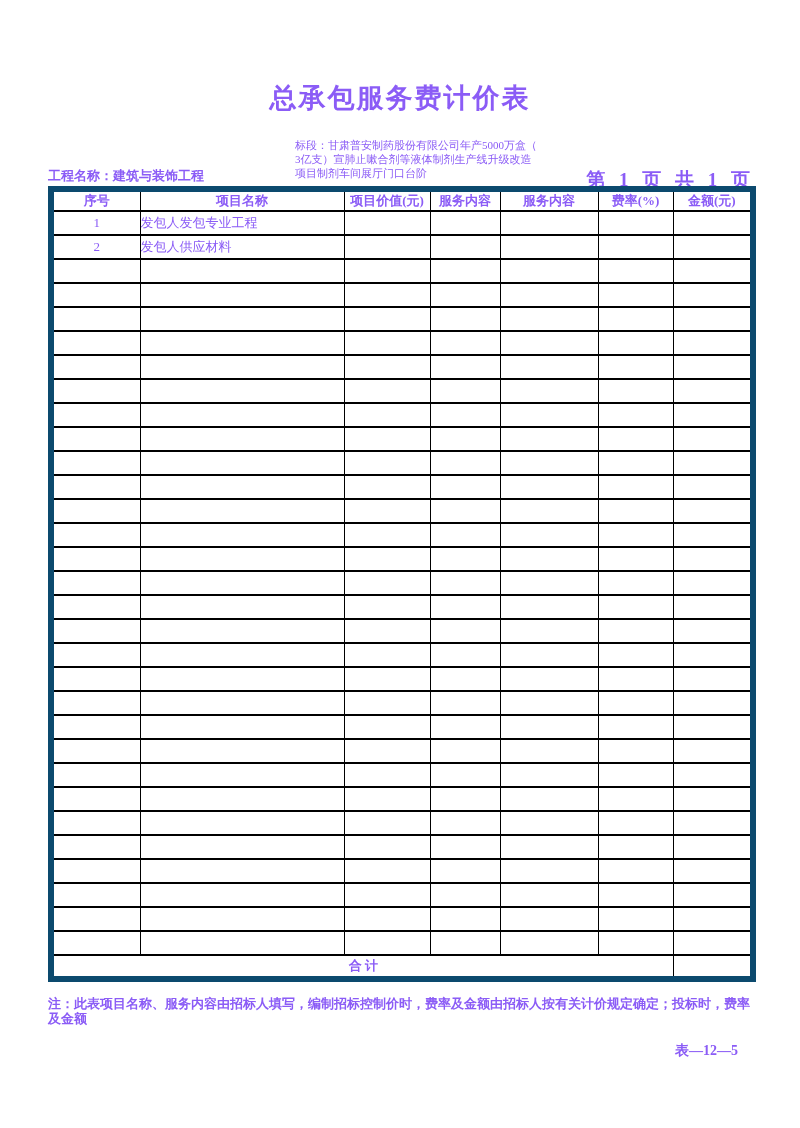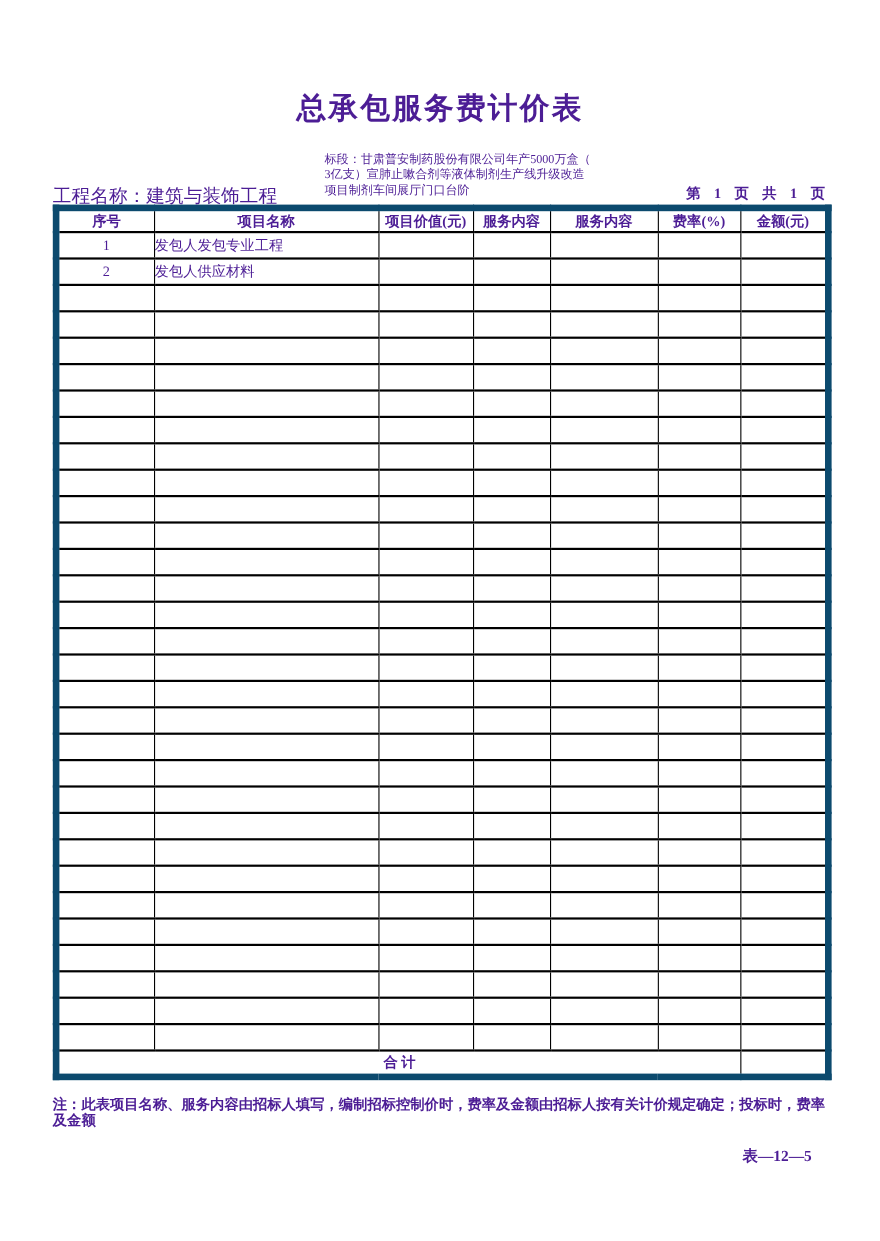--- a/index.html
+++ b/index.html
@@ -1,35 +1,35 @@
 <!DOCTYPE html>
 <html><head>
 <meta charset="utf-8">
 <style>
   html,body { margin:0; padding:0; background:#ffffff; }
   .page {
     position:relative; width:800px; height:1128px; background:#ffffff;
-    font-family:"Liberation Serif","DejaVu Serif",serif; color:#4c1d95;
+    font-family:"Liberation Serif","DejaVu Serif",serif; color:#8b5cf6;
     overflow:hidden;
   }
   .title {
     position:absolute; top:80px; left:0; width:800px; margin:0;
     text-align:center; font-size:27px; font-weight:bold; letter-spacing:2px;
   }
   .section-info {
     position:absolute; left:295px; top:138px; width:310px;
     font-size:11px; line-height:14px; font-weight:400;
   }
   .project-name {
     position:absolute; left:48px; top:167px;
-    font-size:17px; font-weight:400; white-space:pre;
+    font-size:13px; font-weight:700; white-space:pre;
   }
   .page-info {
     position:absolute; right:50px; top:167px;
-    font-size:13px; font-weight:600; white-space:pre; word-spacing:9px;
+    font-size:19px; font-weight:600; white-space:pre; word-spacing:9px;
   }
   table.pricing {
     position:absolute; left:48px; top:186px;
     border-collapse:collapse; table-layout:fixed; width:702px;
     border:6px solid #0c4a6e;
   }
   table.pricing th, table.pricing td {
     border:1px solid #000;
     border-top-width:2px; border-bottom-width:2px;
     padding:0; font-size:13px; overflow:hidden; white-space:nowrap;

